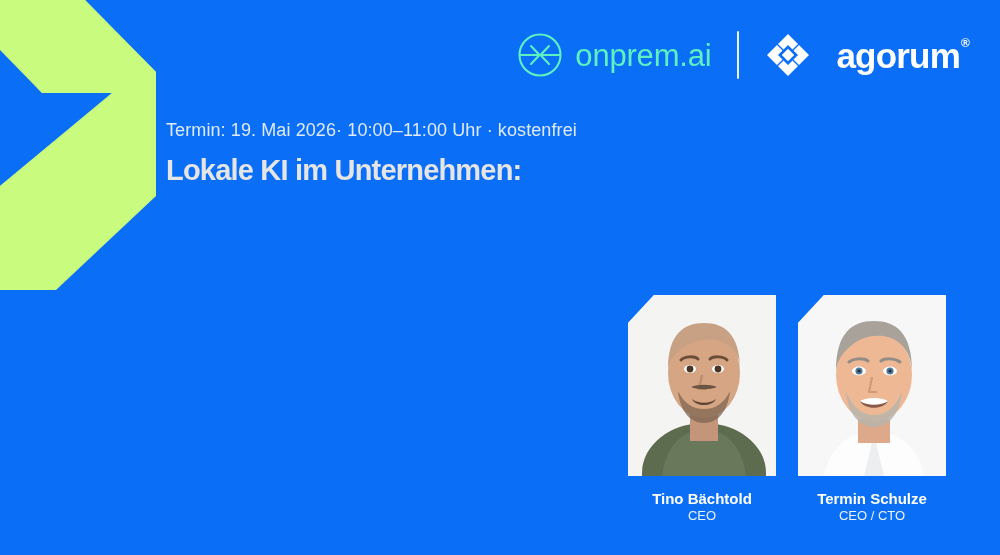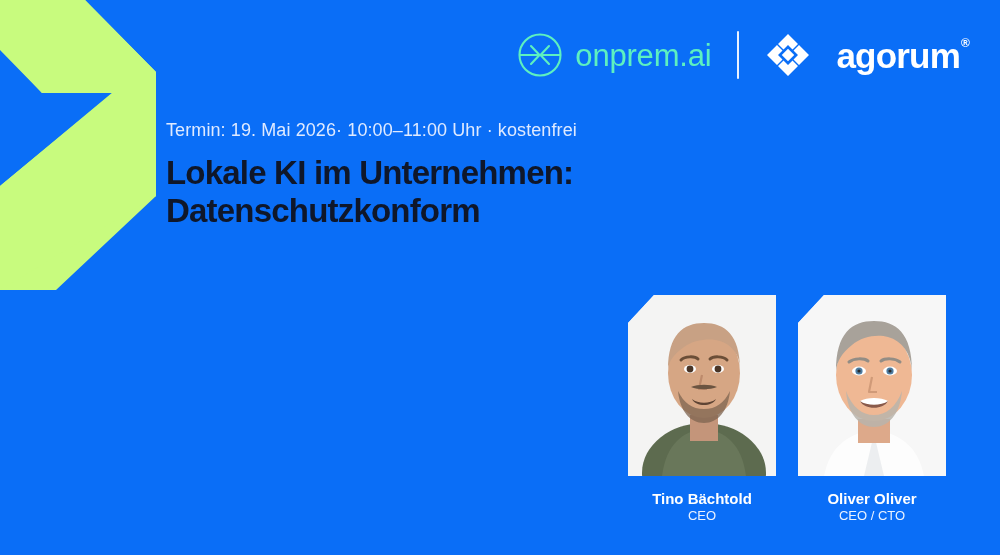--- a/index.html
+++ b/index.html
@@ -91,22 +91,22 @@
   .eyebrow {
     color: #dfeaff;
     font-size: 18px;
     font-weight: 400;
     letter-spacing: 0.1px;
     line-height: 1.2;
     margin: 0 0 12px 0;
     white-space: nowrap;
   }
   .headline {
-    color: #0f172a;
-    font-size: 33px;
+    color: #e5e5e5;
+    font-size: 29px;
     font-weight: 700;
     letter-spacing: -0.8px;
     line-height: 1.17;
     margin: 0;
   }
   .headline .hl-line { display: block; }
 
   .subhead {
     position: absolute;
     left: 166px;
@@ -198,21 +198,20 @@
       </svg>
       <span class="agorum-word"><span>agorum</span><span class="agorum-reg">®</span></span>
     </div>
 
   </div>
 
   <div class="content">
     <p class="eyebrow">Termin: 19. Mai 2026· 10:00–11:00 Uhr · kostenfrei</p>
     <h1 class="headline">
       <span class="hl-line">Lokale KI im Unternehmen:</span>
-      <span class="hl-line">Datenschutzkonform</span>
     </h1>
   </div>
 
 
   <div class="speakers">
 
     <div class="speaker">
       <div class="photo-frame">
         <svg class="portrait" viewBox="0 0 148 181" aria-hidden="true">
           <rect width="148" height="181" fill="#f4f4f3"></rect>
@@ -253,19 +252,19 @@
           <circle cx="61" cy="76" r="1.6" fill="#2b2b2b"></circle>
           <circle cx="92" cy="76" r="1.6" fill="#2b2b2b"></circle>
           <path d="M51 67 C56 63 66 63 70 66" stroke="#938d85" stroke-width="3" fill="none" stroke-linecap="round"></path>
           <path d="M83 66 C87 63 97 63 102 67" stroke="#938d85" stroke-width="3" fill="none" stroke-linecap="round"></path>
           <path d="M74 82 l-3 15 h8" stroke="#d09a78" stroke-width="2.2" fill="none" stroke-linejoin="round"></path>
           <path d="M48 96 C50 120 62 132 76 132 C90 132 102 120 104 96 C98 112 88 120 76 120 C64 120 54 112 48 96 Z" fill="#b9b4ac" opacity="0.85"></path>
           <path d="M62 106 C69 102 83 102 90 106 C86 114 66 114 62 106 Z" fill="#ffffff"></path>
           <path d="M62 106 C69 111 83 111 90 106 C86 115 66 115 62 106 Z" fill="#8a5a4a"></path>
         </svg>
       </div>
-      <div class="speaker-name">Oliver Oliver</div>
+      <div class="speaker-name">Termin Schulze</div>
       <div class="speaker-role">CEO / CTO</div>
     </div>
 
   </div>
 
 </div>
 
 </body></html>

